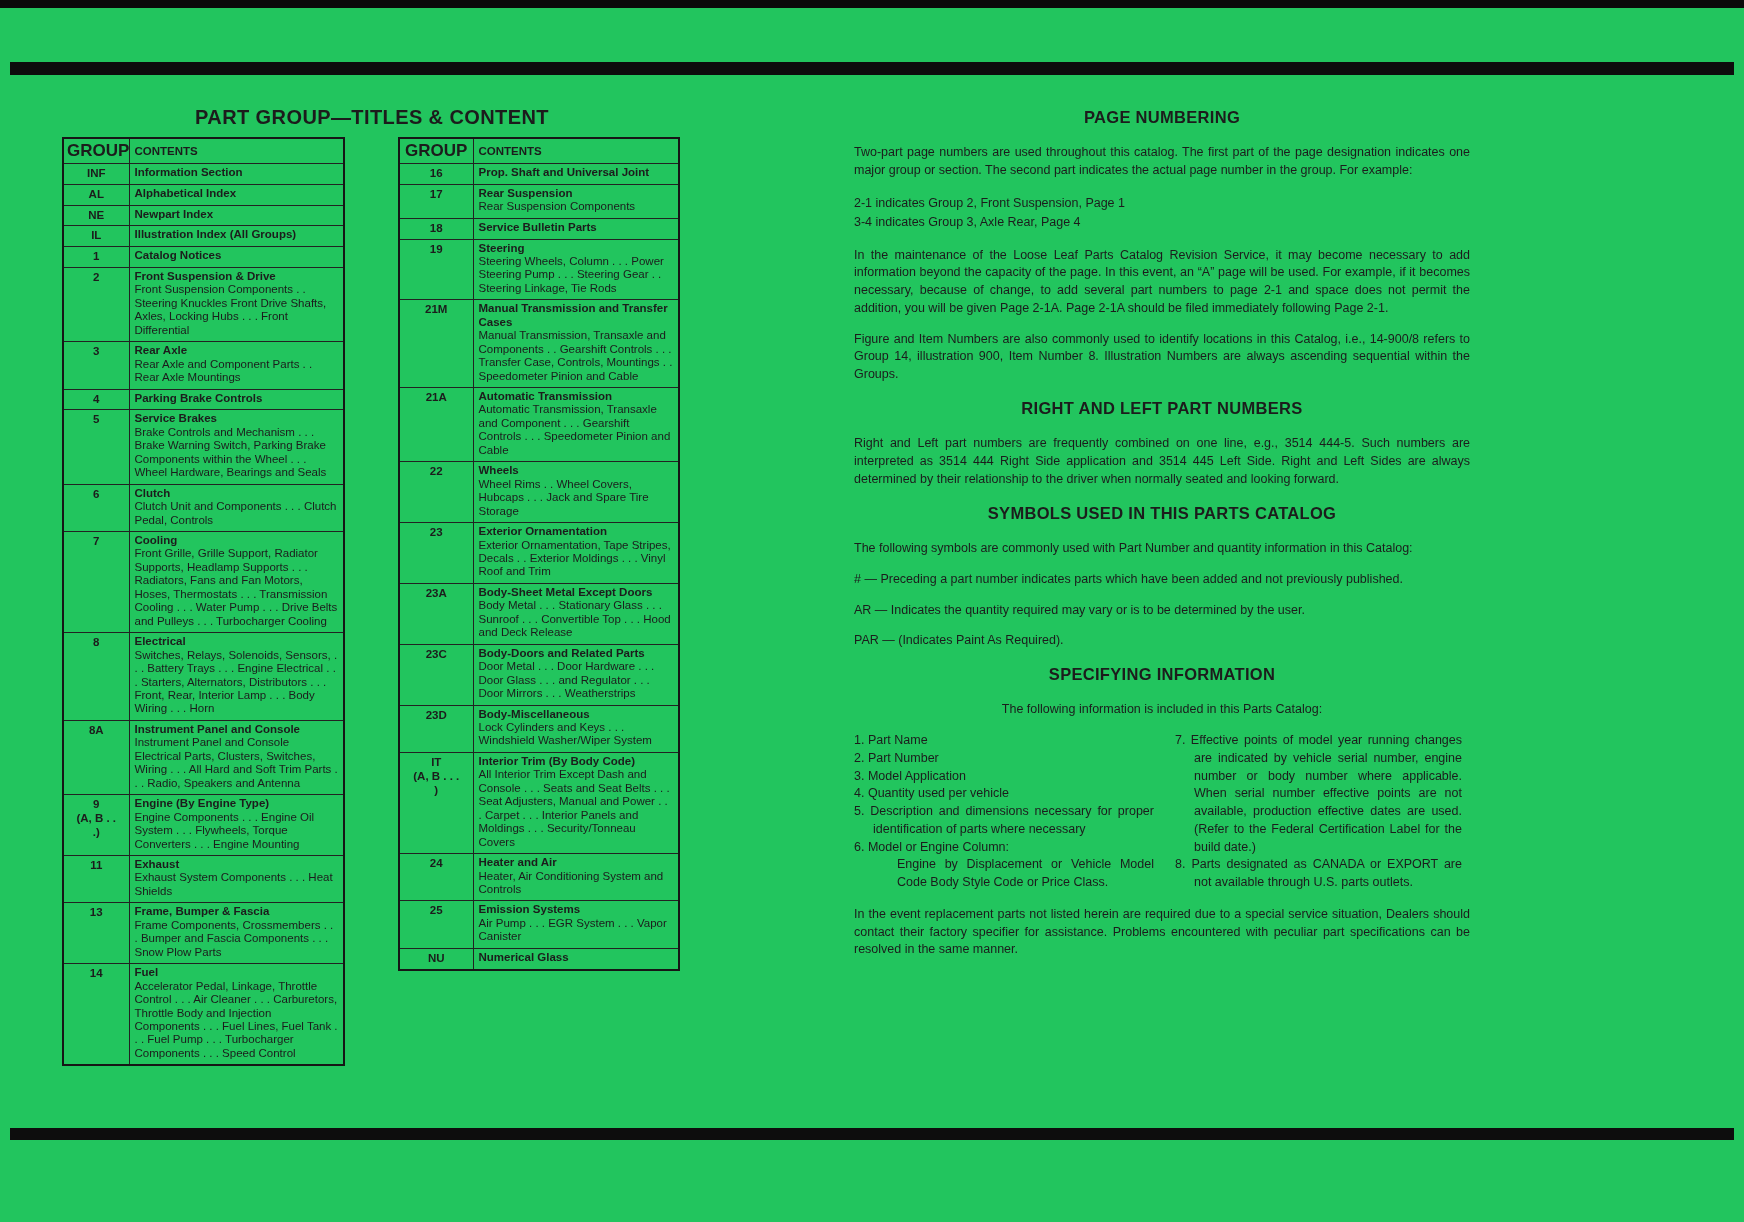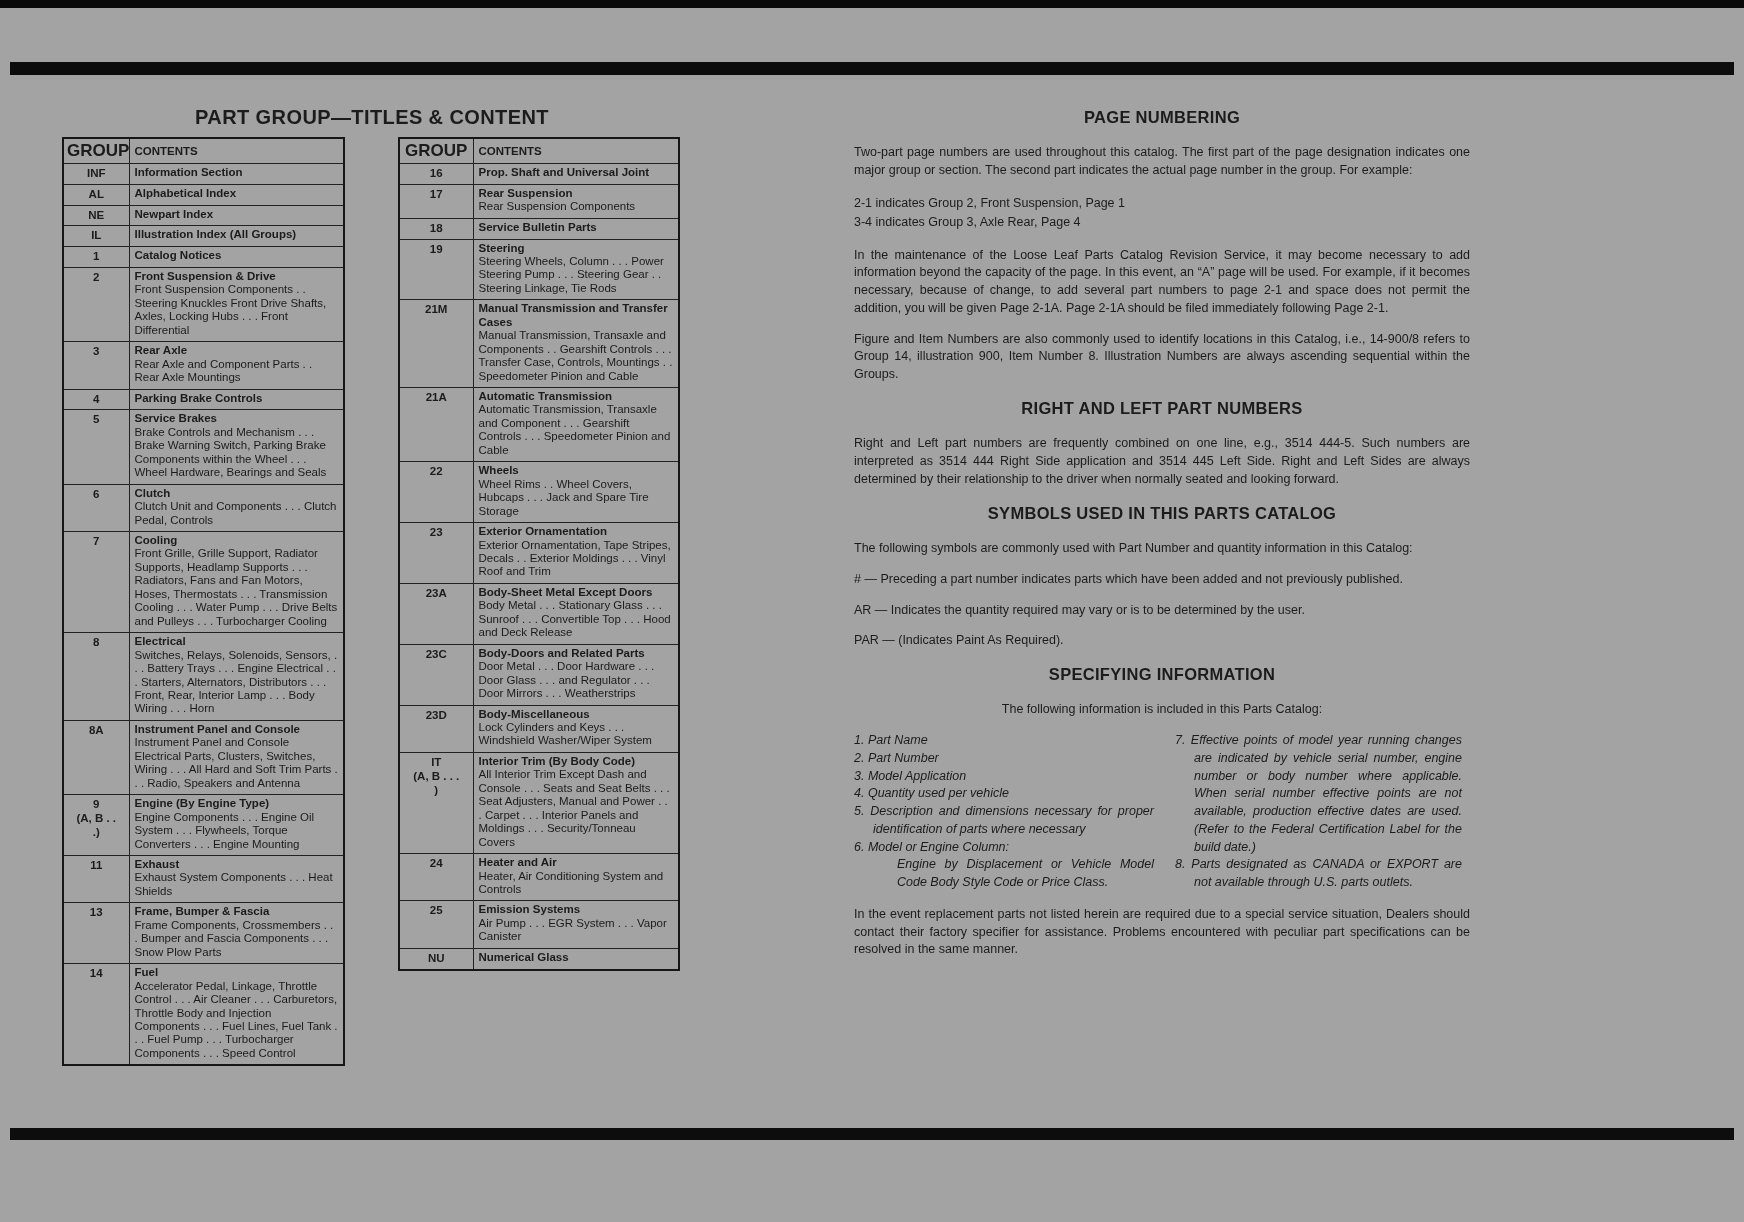--- a/index.html
+++ b/index.html
@@ -1,19 +1,19 @@
 <!DOCTYPE html>
 <html><head>
 <meta charset="utf-8">
 <style>
   * { margin:0; padding:0; box-sizing:border-box; }
   html,body { background:#e8e8e8; }
   .page {
     position:relative; width:1744px; height:1222px; margin:0 auto;
-    background:#a3a3a3; color:#1c1c1c; overflow:hidden;
+    background:#22c55e; color:#1c1c1c; overflow:hidden;
     font-family:"Liberation Sans", sans-serif;
   }
   .edge-top { position:absolute; left:0; top:0; width:100%; height:8px; background:#0a0a0a; }
   .rule { position:absolute; left:10px; right:10px; background:#0d0d0d; }
   .rule-top { top:62px; height:13px; }
   .rule-bottom { top:1128px; height:12px; }
 
   
   .left-col { position:absolute; left:62px; top:106px; width:620px; }
   .left-title { font-size:20px; font-weight:bold; letter-spacing:.4px; text-align:center; margin-bottom:8px; white-space:nowrap; }
@@ -33,21 +33,21 @@
   .row-desc { font-weight:normal; }
 
   
   .right-col { position:absolute; left:854px; top:106px; width:616px; font-size:12.5px; line-height:1.42; }
   .right-col h2 { font-size:16.5px; letter-spacing:.3px; text-align:center; margin:5px 0 15px; }
   .right-col h2.first { margin-top:0; }
   .right-col p { margin-bottom:13px; }
   p.just { text-align:justify; }
   .examples { margin:14px 0; line-height:1.55; }
   .spec-intro { text-align:center; margin-bottom:3px; }
-  .spec-cols { display:flex; gap:21px; margin-bottom:14px;font-style:italic; }
+  .spec-cols { display:flex; gap:21px; margin-bottom:14px; }
   .spec-col-left  { width:300px; }
   .spec-col-right { width:287px; }
   .spec-item { padding-left:19px; text-indent:-19px; text-align:justify; }
   .spec-item .spec-sub { text-indent:0;margin-left:24px; }
 </style>
 </head>
 <body>
 
 <div class="page">
   <div class="edge-top"></div>

